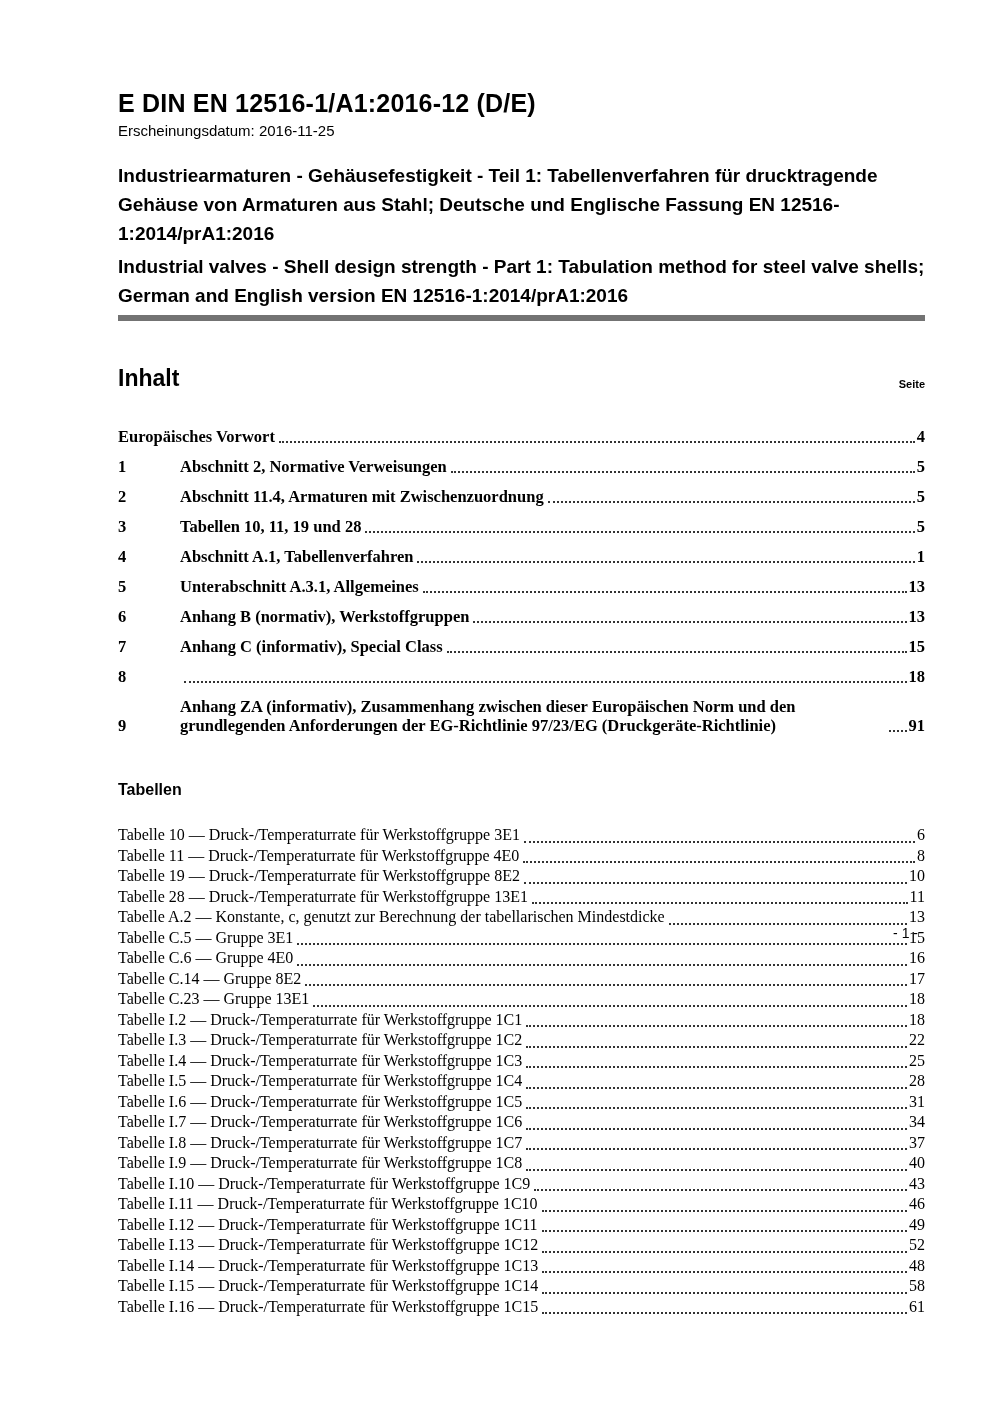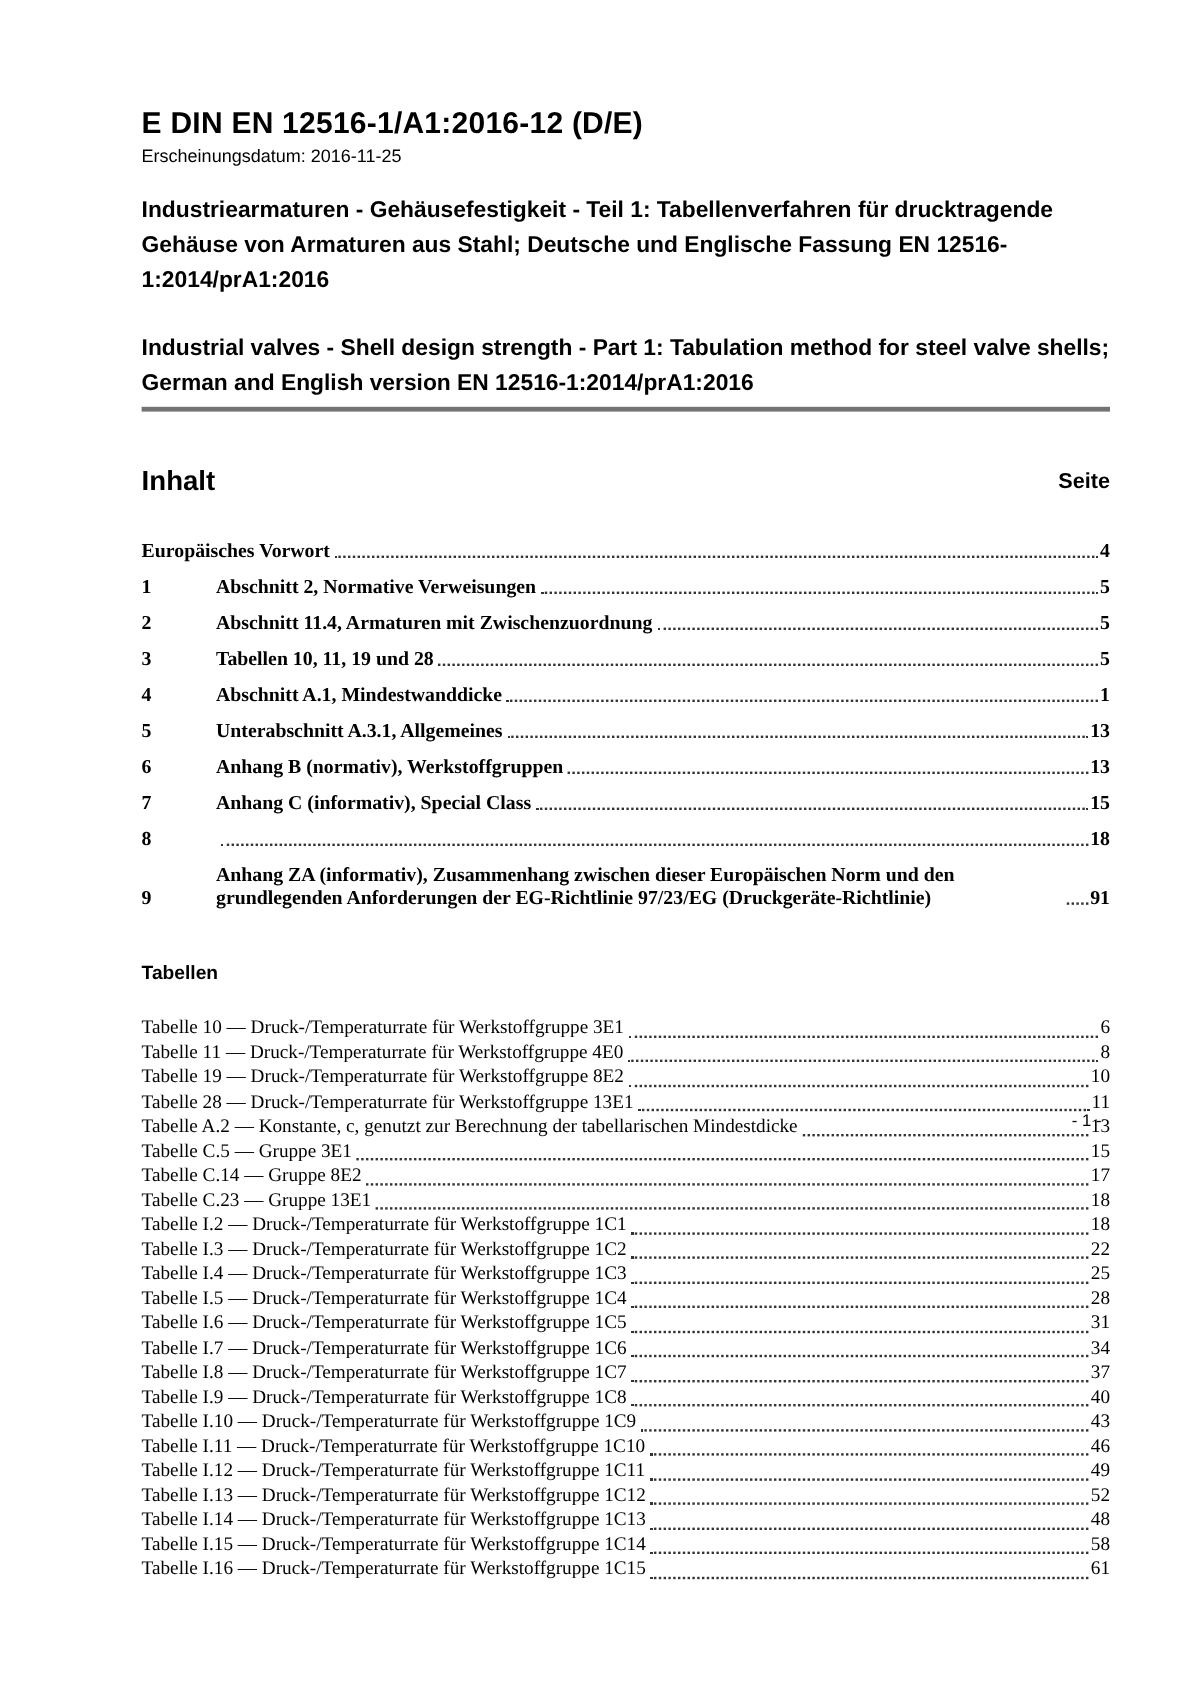--- a/index.html
+++ b/index.html
@@ -30,36 +30,36 @@
   .title-de {
     font-size: 19px;
     font-weight: bold;
     line-height: 29px;
     margin-top: 21px;
   }
   .title-en {
     font-size: 19px;
     font-weight: bold;
     line-height: 29px;
-    margin-top: 28px;
+    margin-top: 4px;
     padding-bottom: 5px;
-    border-bottom: 4px solid #737373;
+    border-bottom: 6px solid #737373;
   }
   .toc-head {
     display: flex;
     justify-content: space-between;
     align-items: flex-end;
     margin-top: 44px;
   }
   .toc-heading {
     font-size: 23px;
     font-weight: bold;
   }
   .seite-label {
-    font-size: 18px;
+    font-size: 11px;
     font-weight: bold;
     padding-bottom: 2px;
   }
   .toc-list { margin-top: 35px; }
   .toc-row {
     display: flex;
     align-items: flex-end;
     font-family: "Liberation Serif", serif;
     font-weight: bold;
     font-size: 16.5px;
@@ -136,21 +136,21 @@
         <span class="toc-page">5</span>
       </div>
       <div class="toc-row">
         <span class="toc-num">3</span>
         <span class="toc-label">Tabellen 10, 11, 19 und 28</span>
         <span class="leader"></span>
         <span class="toc-page">5</span>
       </div>
       <div class="toc-row">
         <span class="toc-num">4</span>
-        <span class="toc-label">Abschnitt A.1, Mindestwanddicke</span>
+        <span class="toc-label">Abschnitt A.1, Tabellenverfahren</span>
         <span class="leader"></span>
         <span class="toc-page">1</span>
       </div>
       <div class="toc-row">
         <span class="toc-num">5</span>
         <span class="toc-label">Unterabschnitt A.3.1, Allgemeines</span>
         <span class="leader"></span>
         <span class="toc-page">13</span>
       </div>
       <div class="toc-row">
@@ -205,20 +205,25 @@
         <span class="toc-label">Tabelle A.2 — Konstante, c, genutzt zur Berechnung der tabellarischen Mindestdicke</span>
         <span class="leader"></span>
         <span class="toc-page">13</span>
       </div>
       <div class="table-row">
         <span class="toc-label">Tabelle C.5 — Gruppe 3E1</span>
         <span class="leader"></span>
         <span class="toc-page">15</span>
       </div>
       <div class="table-row">
+        <span class="toc-label">Tabelle C.6 — Gruppe 4E0</span>
+        <span class="leader"></span>
+        <span class="toc-page">16</span>
+      </div>
+      <div class="table-row">
         <span class="toc-label">Tabelle C.14 — Gruppe 8E2</span>
         <span class="leader"></span>
         <span class="toc-page">17</span>
       </div>
       <div class="table-row">
         <span class="toc-label">Tabelle C.23 — Gruppe 13E1</span>
         <span class="leader"></span>
         <span class="toc-page">18</span>
       </div>
       <div class="table-row">

